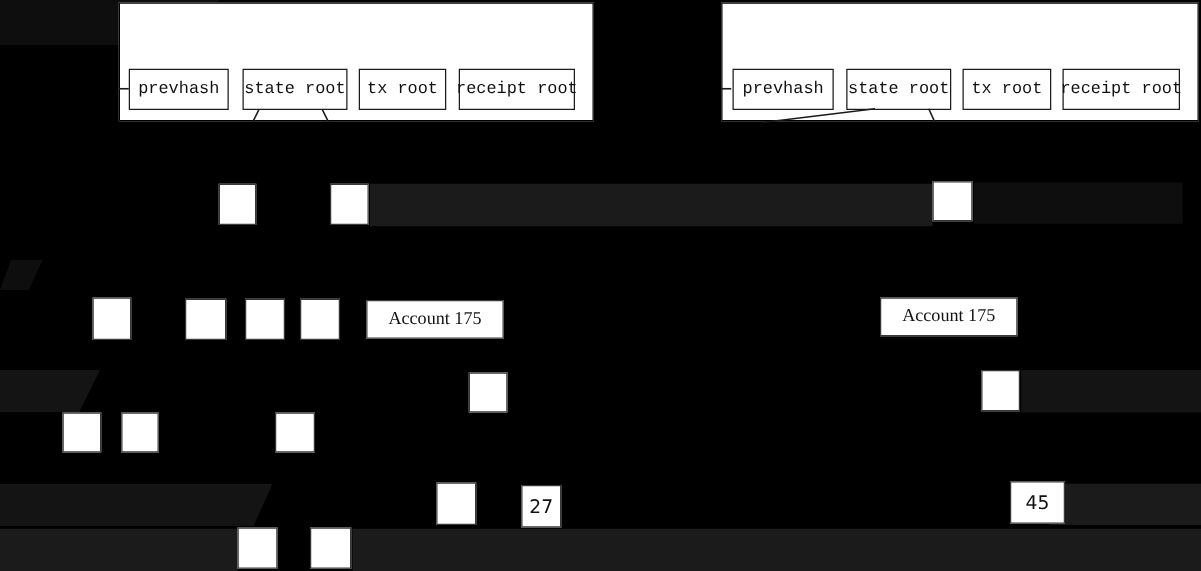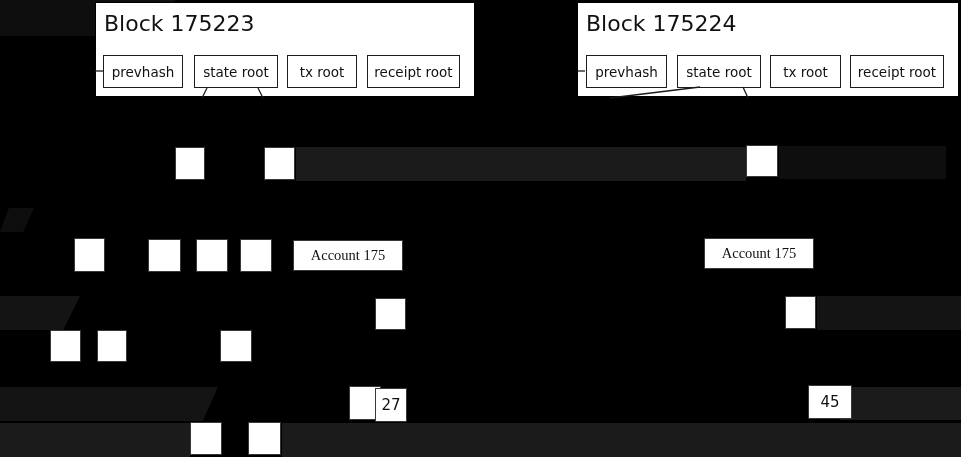--- a/index.html
+++ b/index.html
@@ -26,20 +26,21 @@
     white-space:nowrap;
   }
   .field{
     position:absolute;
     box-sizing:border-box;
     background:var(--node_fill,#fff);
     border:1px solid var(--field_border,#1c1c1c);
     display:flex;align-items:center;justify-content:center;
     font-size:13.5px;color:var(--text,#111);
     white-space:nowrap;
+    font-family:Liberation Mono, monospace;
   }
   .sq{
     position:absolute;
     background:var(--node_fill,#fff);
     border:1px solid var(--node_border,#383838);
     box-sizing:border-box;
   }
   .acct{
     position:absolute;
     background:var(--node_fill,#fff);
@@ -70,29 +71,27 @@
   <div class="band band-dark" style="left:779px;top:146px;width:167px;height:33px;"></div>
   <div class="band band-dark" style="left:0;top:208px;width:34px;height:24px;clip-path:polygon(26% 0,100% 0,68% 100%,0 100%);"></div>
   <div class="band band-mid" style="left:0;top:296px;width:80px;height:34px;clip-path:polygon(0 0,100% 0,79% 100%,0 100%);"></div>
   <div class="band band-mid" style="left:817px;top:296px;width:144px;height:34px;"></div>
   <div class="band band-mid" style="left:0;top:387px;width:218px;height:34px;clip-path:polygon(0 0,100% 0,93% 100%,0 100%);"></div>
   <div class="band band-light" style="left:840px;top:387px;width:121px;height:33px;"></div>
   <div class="band band-light" style="left:0;top:423px;width:190px;height:34px;"></div>
   <div class="band band-light" style="left:282px;top:423px;width:679px;height:34px;"></div>
 
   <div class="block" style="left:95px;top:2px;width:380px;height:95px;">
-    <div class="block-title">Block 175223</div>
     <div class="field" style="left:7px;top:52px;width:80px;height:33px;">prevhash</div>
     <div class="field" style="left:98px;top:52px;width:84px;height:33px;">state root</div>
     <div class="field" style="left:191px;top:52px;width:70px;height:33px;">tx root</div>
     <div class="field" style="left:271px;top:52px;width:93px;height:33px;">receipt root</div>
   </div>
 
   <div class="block" style="left:577px;top:2px;width:382px;height:95px;">
-    <div class="block-title">Block 175224</div>
     <div class="field" style="left:8px;top:52px;width:81px;height:33px;">prevhash</div>
     <div class="field" style="left:99px;top:52px;width:84px;height:33px;">state root</div>
     <div class="field" style="left:192px;top:52px;width:71px;height:33px;">tx root</div>
     <div class="field" style="left:272px;top:52px;width:94px;height:33px;">receipt root</div>
   </div>
 
   <svg id="edges" width="961" height="457" viewBox="0 0 961 457">
     <line x1="95" y1="71" x2="103" y2="71" stroke="#1a1a1a" stroke-width="1.3"></line>
     <line x1="207" y1="88" x2="202" y2="98" stroke="#1a1a1a" stroke-width="1.3"></line>
     <line x1="258" y1="88" x2="263" y2="98" stroke="#1a1a1a" stroke-width="1.3"></line>
@@ -118,16 +117,16 @@
   <div class="sq" style="left:220px;top:330px;width:32px;height:32px;"></div>
 
   <div class="sq" style="left:349px;top:386px;width:32px;height:34px;"></div>
 
   <div class="sq" style="left:190px;top:422px;width:32px;height:33px;"></div>
   <div class="sq" style="left:248px;top:422px;width:33px;height:33px;"></div>
 
   <div class="acct" style="left:293px;top:240px;width:110px;height:31px;">Account 175</div>
   <div class="acct" style="left:704px;top:238px;width:110px;height:31px;">Account 175</div>
 
-  <div class="val" style="left:375px;top:388px;width:32px;height:34px;">27</div>
+  <div class="val" style="left:417px;top:388px;width:32px;height:34px;">27</div>
   <div class="val" style="left:808px;top:385px;width:44px;height:34px;">45</div>
 
 </div>
 
 </body></html>

